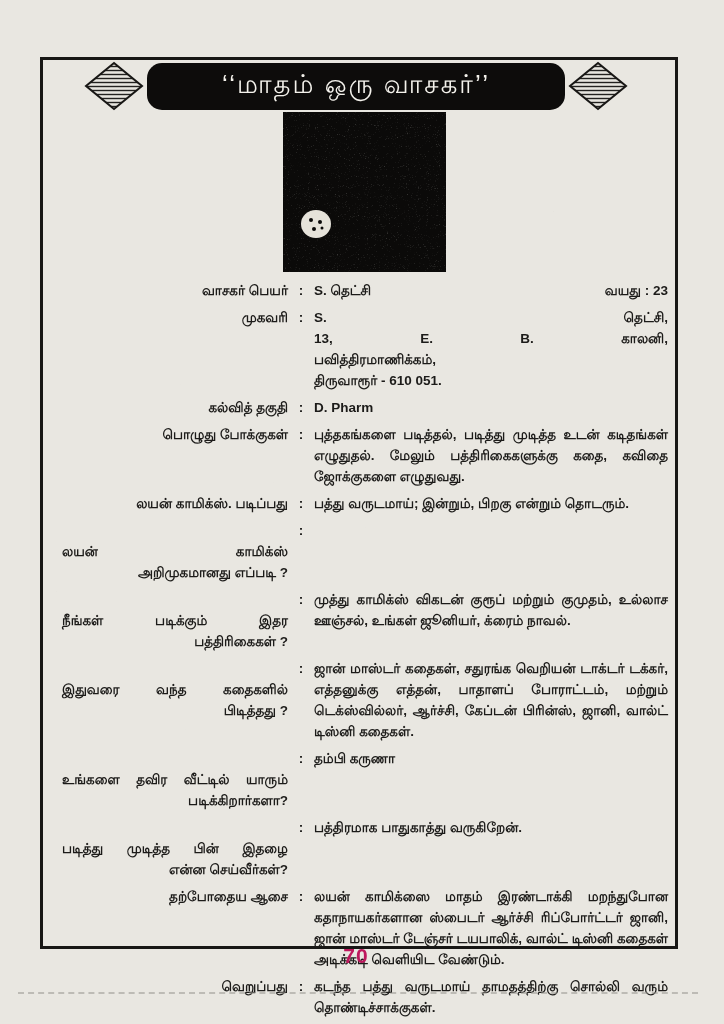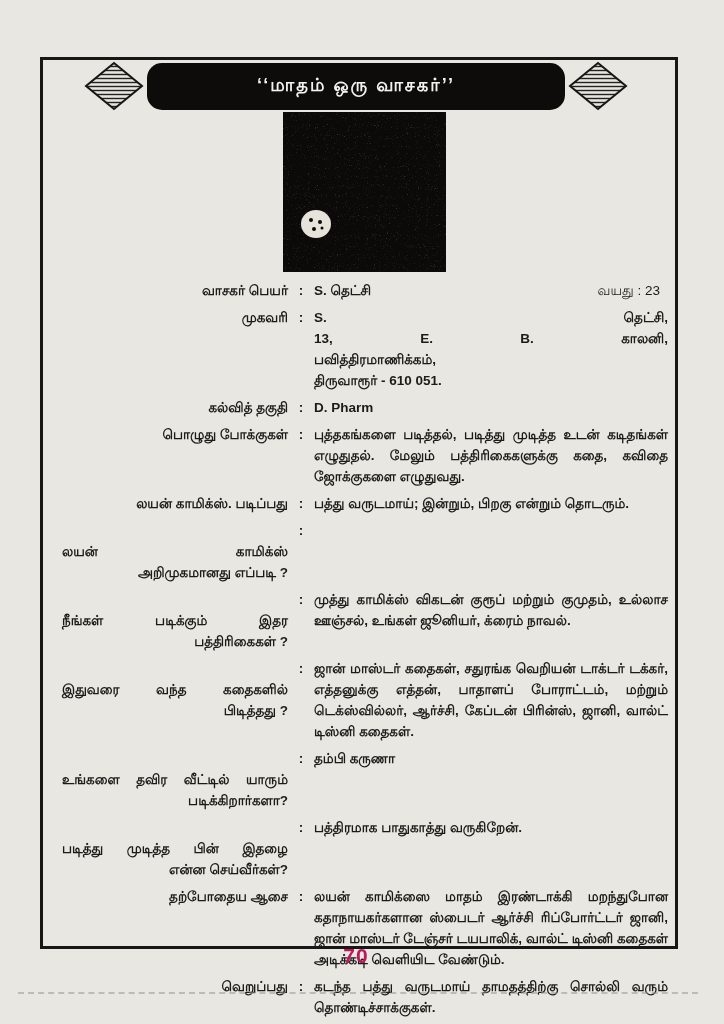--- a/index.html
+++ b/index.html
@@ -44,22 +44,22 @@
     flex: 1 1 auto;
     height: 47px;
     background: #0d0c0b;
     border-radius: 15px;
     display: flex;
     align-items: center;
     justify-content: center;
   }
   .titlebar span {
     color: #f4f2ec;
-    font-size: 18px;
-    font-weight: bold;
+    font-size: 26px;
+    font-weight: normal;
     letter-spacing: 2px;
     white-space: nowrap;
   }
 
   .photo {
     position: absolute;
     left: 283px; top: 112px;
     width: 163px; height: 160px;
     background: #0b0a09;
   }
@@ -80,22 +80,22 @@
     column-gap: 6px;
     margin-bottom: 6px;
   }
   .lbl .ln { text-align: right; }
   .lbl .ln:first-child:not(:only-child) { text-align: justify; text-align-last: justify; margin-top: 21px; }
   .col { text-align: center; }
   .val .ln { text-align: justify; }
   .val .ln:not(:last-child) { text-align-last: justify; }
   .age {
     position: absolute;
-    right: 8px; top: 0;
-    font-weight: 400;
+    right: 0; top: 0;
+    font-weight: 700;
   }
 
   .pagenum {
     position: absolute;
     left: 332px; top: 944px;
     width: 48px;
     text-align: center;
     font-size: 21px;
     font-weight: bold;
     letter-spacing: 1px;

